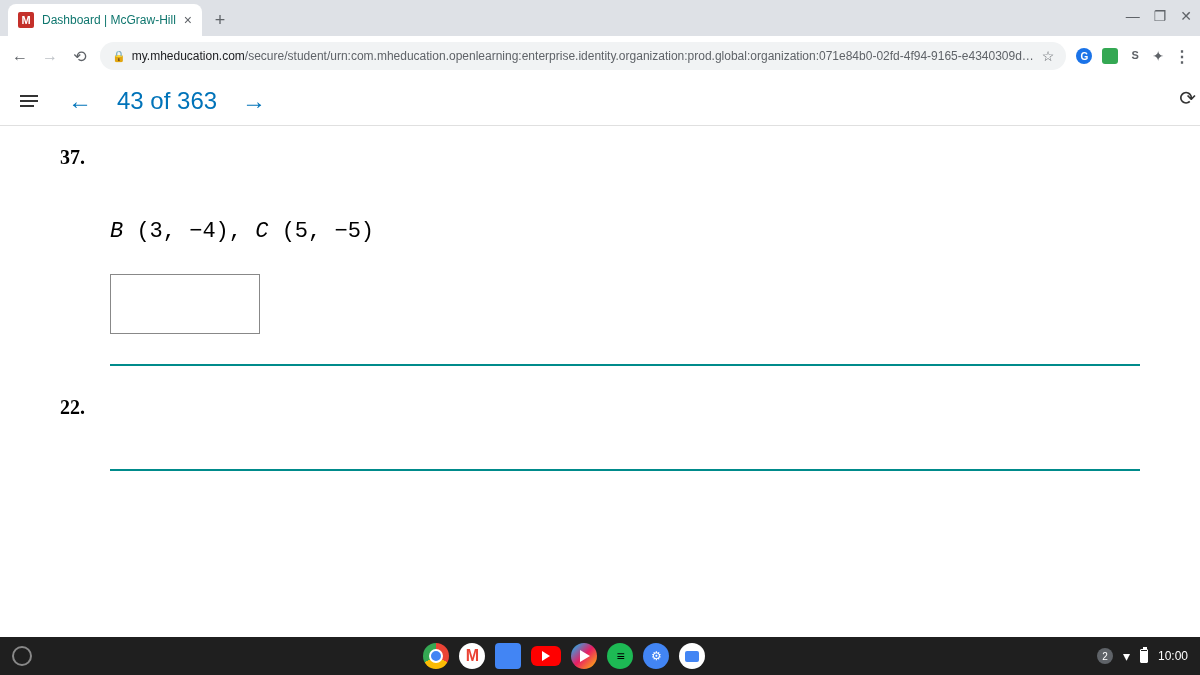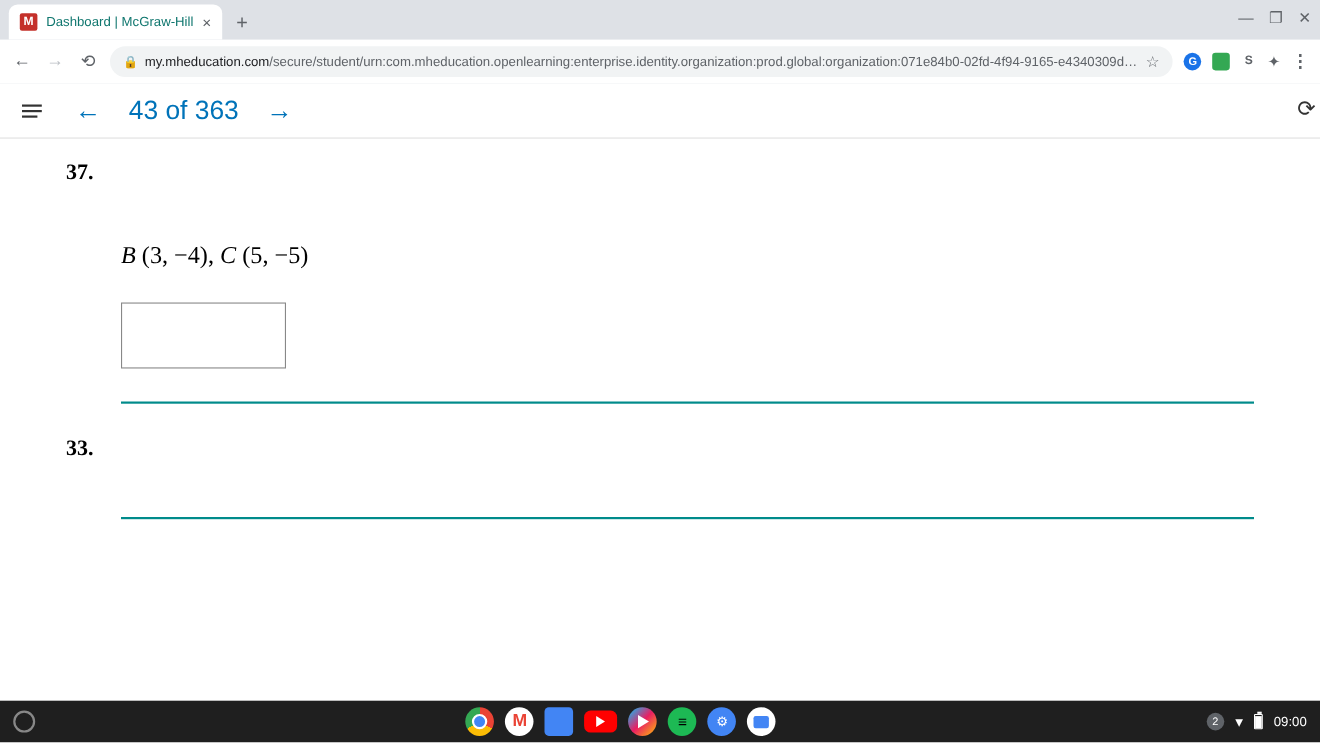--- a/index.html
+++ b/index.html
@@ -39,21 +39,21 @@
   .menu-icon span:last-child { width: 14px; }
   .pager { display: flex; align-items: center; gap: 25px; color: #0073b9; font-size: 24px; }
   .pager-arrow { cursor: pointer; font-size: 24px; }
   .pager-text { font-family: Arial, sans-serif; }
   .refresh-icon { position: absolute; right: 4px; top: 86px; font-size: 20px; color: #333; cursor: pointer; }
   
   .content { padding: 20px 60px; position: relative; }
   .question { margin-bottom: 30px; position: relative; }
   .q-number { font-size: 20px; font-weight: bold; font-family: 'Times New Roman', serif; margin-bottom: 50px; }
   .q-body { padding-left: 50px; }
-  .q-text { font-family: Liberation Serif, serif; font-size: 22px; font-style: italic; margin-bottom: 30px; }
+  .q-text { font-family: Liberation Mono, monospace; font-size: 22px; font-style: italic; margin-bottom: 30px; }
   .q-text .pts { font-style: normal; }
   .answer-box { width: 150px; height: 60px; border: 1px solid #888; background: #fff; }
   .divider { border-top: 2px solid #008b8b; margin: 30px 0 30px 50px; }
   
   
   .taskbar { position: absolute; bottom: 0; left: 0; right: 0; height: 38px; background: rgba(0,0,0,0.88); display: flex; align-items: center; padding: 0 12px; }
   .taskbar-left { width: 20px; height: 20px; border-radius: 50%; border: 2px solid #888; cursor: pointer; }
   .taskbar-center { flex: 1; display: flex; justify-content: center; gap: 10px; align-items: center; }
   .taskbar-icon { width: 26px; height: 26px; border-radius: 50%; display: flex; align-items: center; justify-content: center; cursor: pointer; font-size: 12px; color: #fff; }
   .tb-chrome { background: conic-gradient(#ea4335 0 120deg, #fbbc05 120deg 240deg, #34a853 240deg 360deg); position: relative; }
@@ -129,36 +129,36 @@
 <div class="content">
   <div class="question">
     <div class="q-number">37.</div>
     <div class="q-body">
       <div class="q-text"><span class="pts"><i>B</i> (3, −4), <i>C</i> (5, −5)</span></div>
       <div class="answer-box"></div>
     </div>
   </div>
   <div class="divider"></div>
   <div class="question">
-    <div class="q-number">33.</div>
+    <div class="q-number">22.</div>
   </div>
   <div class="divider"></div>
 </div>
 
 <div class="taskbar">
   <div class="taskbar-left"></div>
   <div class="taskbar-center">
     <div class="taskbar-icon tb-chrome"></div>
     <div class="taskbar-icon tb-gmail">M</div>
     <div class="taskbar-icon tb-docs"></div>
     <div class="taskbar-icon tb-youtube"></div>
     <div class="taskbar-icon tb-play"></div>
     <div class="taskbar-icon tb-spotify"></div>
     <div class="taskbar-icon tb-settings">⚙</div>
     <div class="taskbar-icon tb-files"></div>
   </div>
   <div class="taskbar-right">
     <div class="badge">2</div>
     <span class="wifi">▾</span>
     <div class="battery"></div>
-    <span>09:00</span>
+    <span>10:00</span>
   </div>
 </div>
 
 </body></html>

